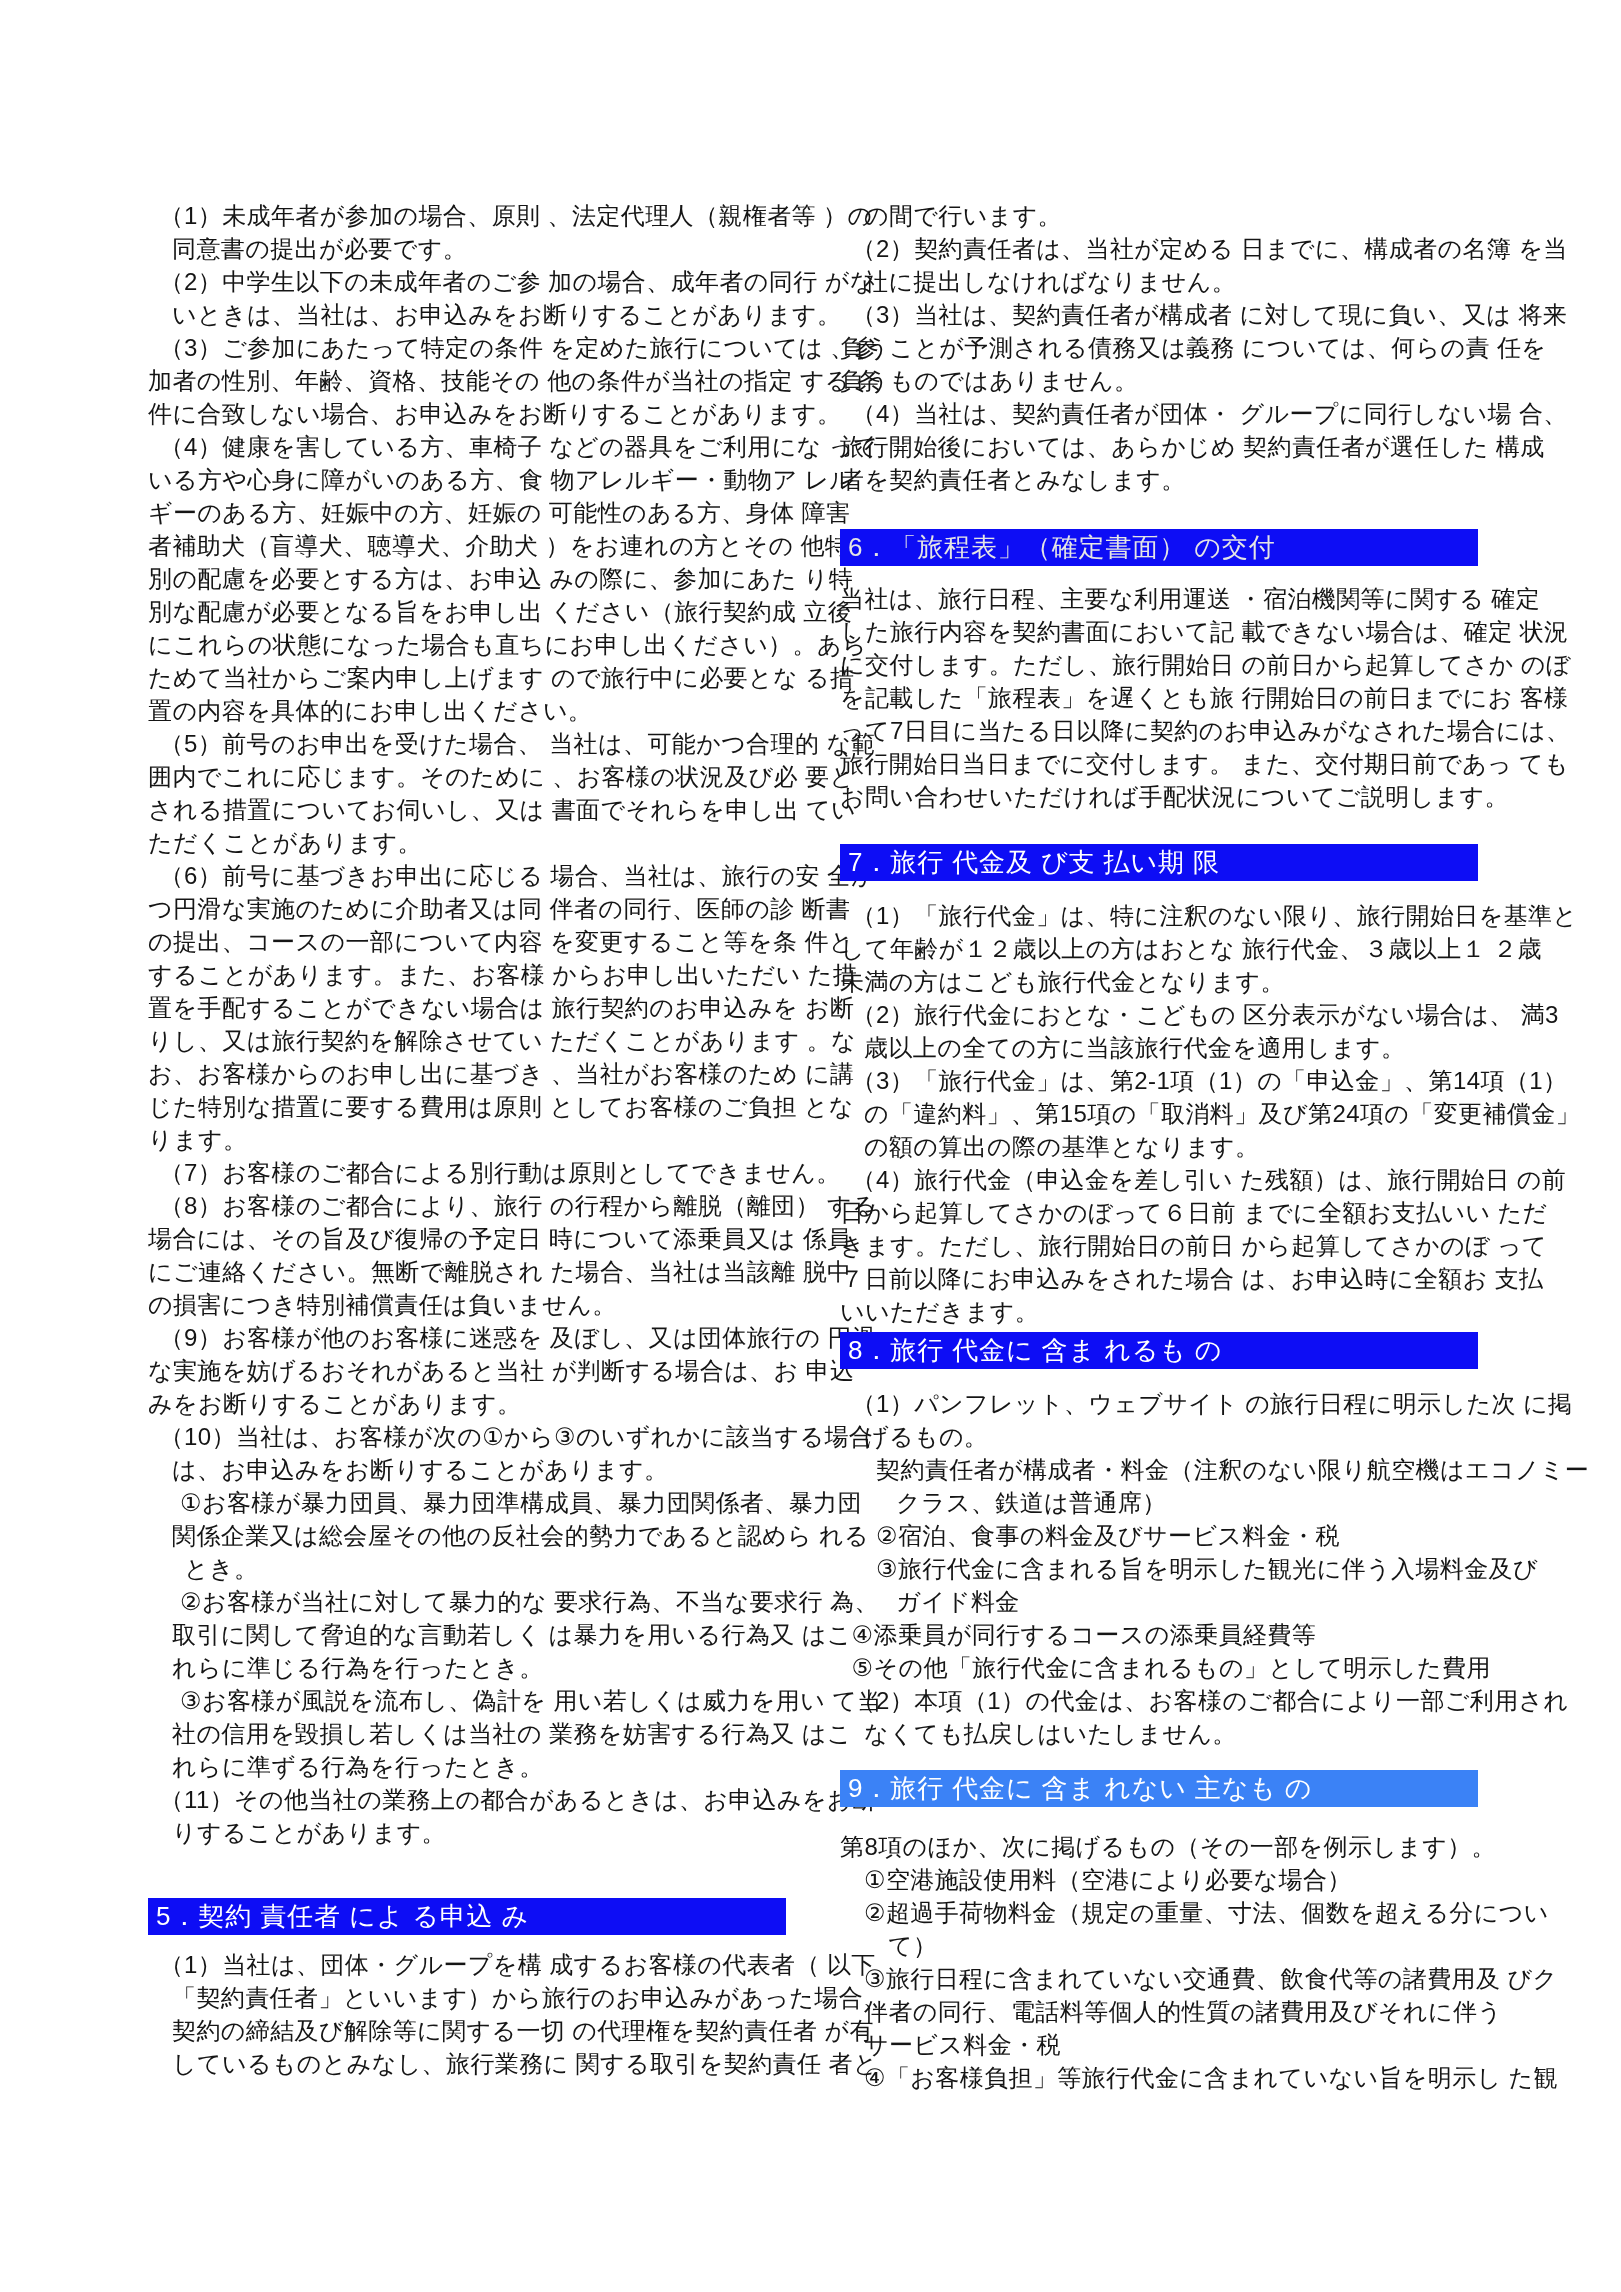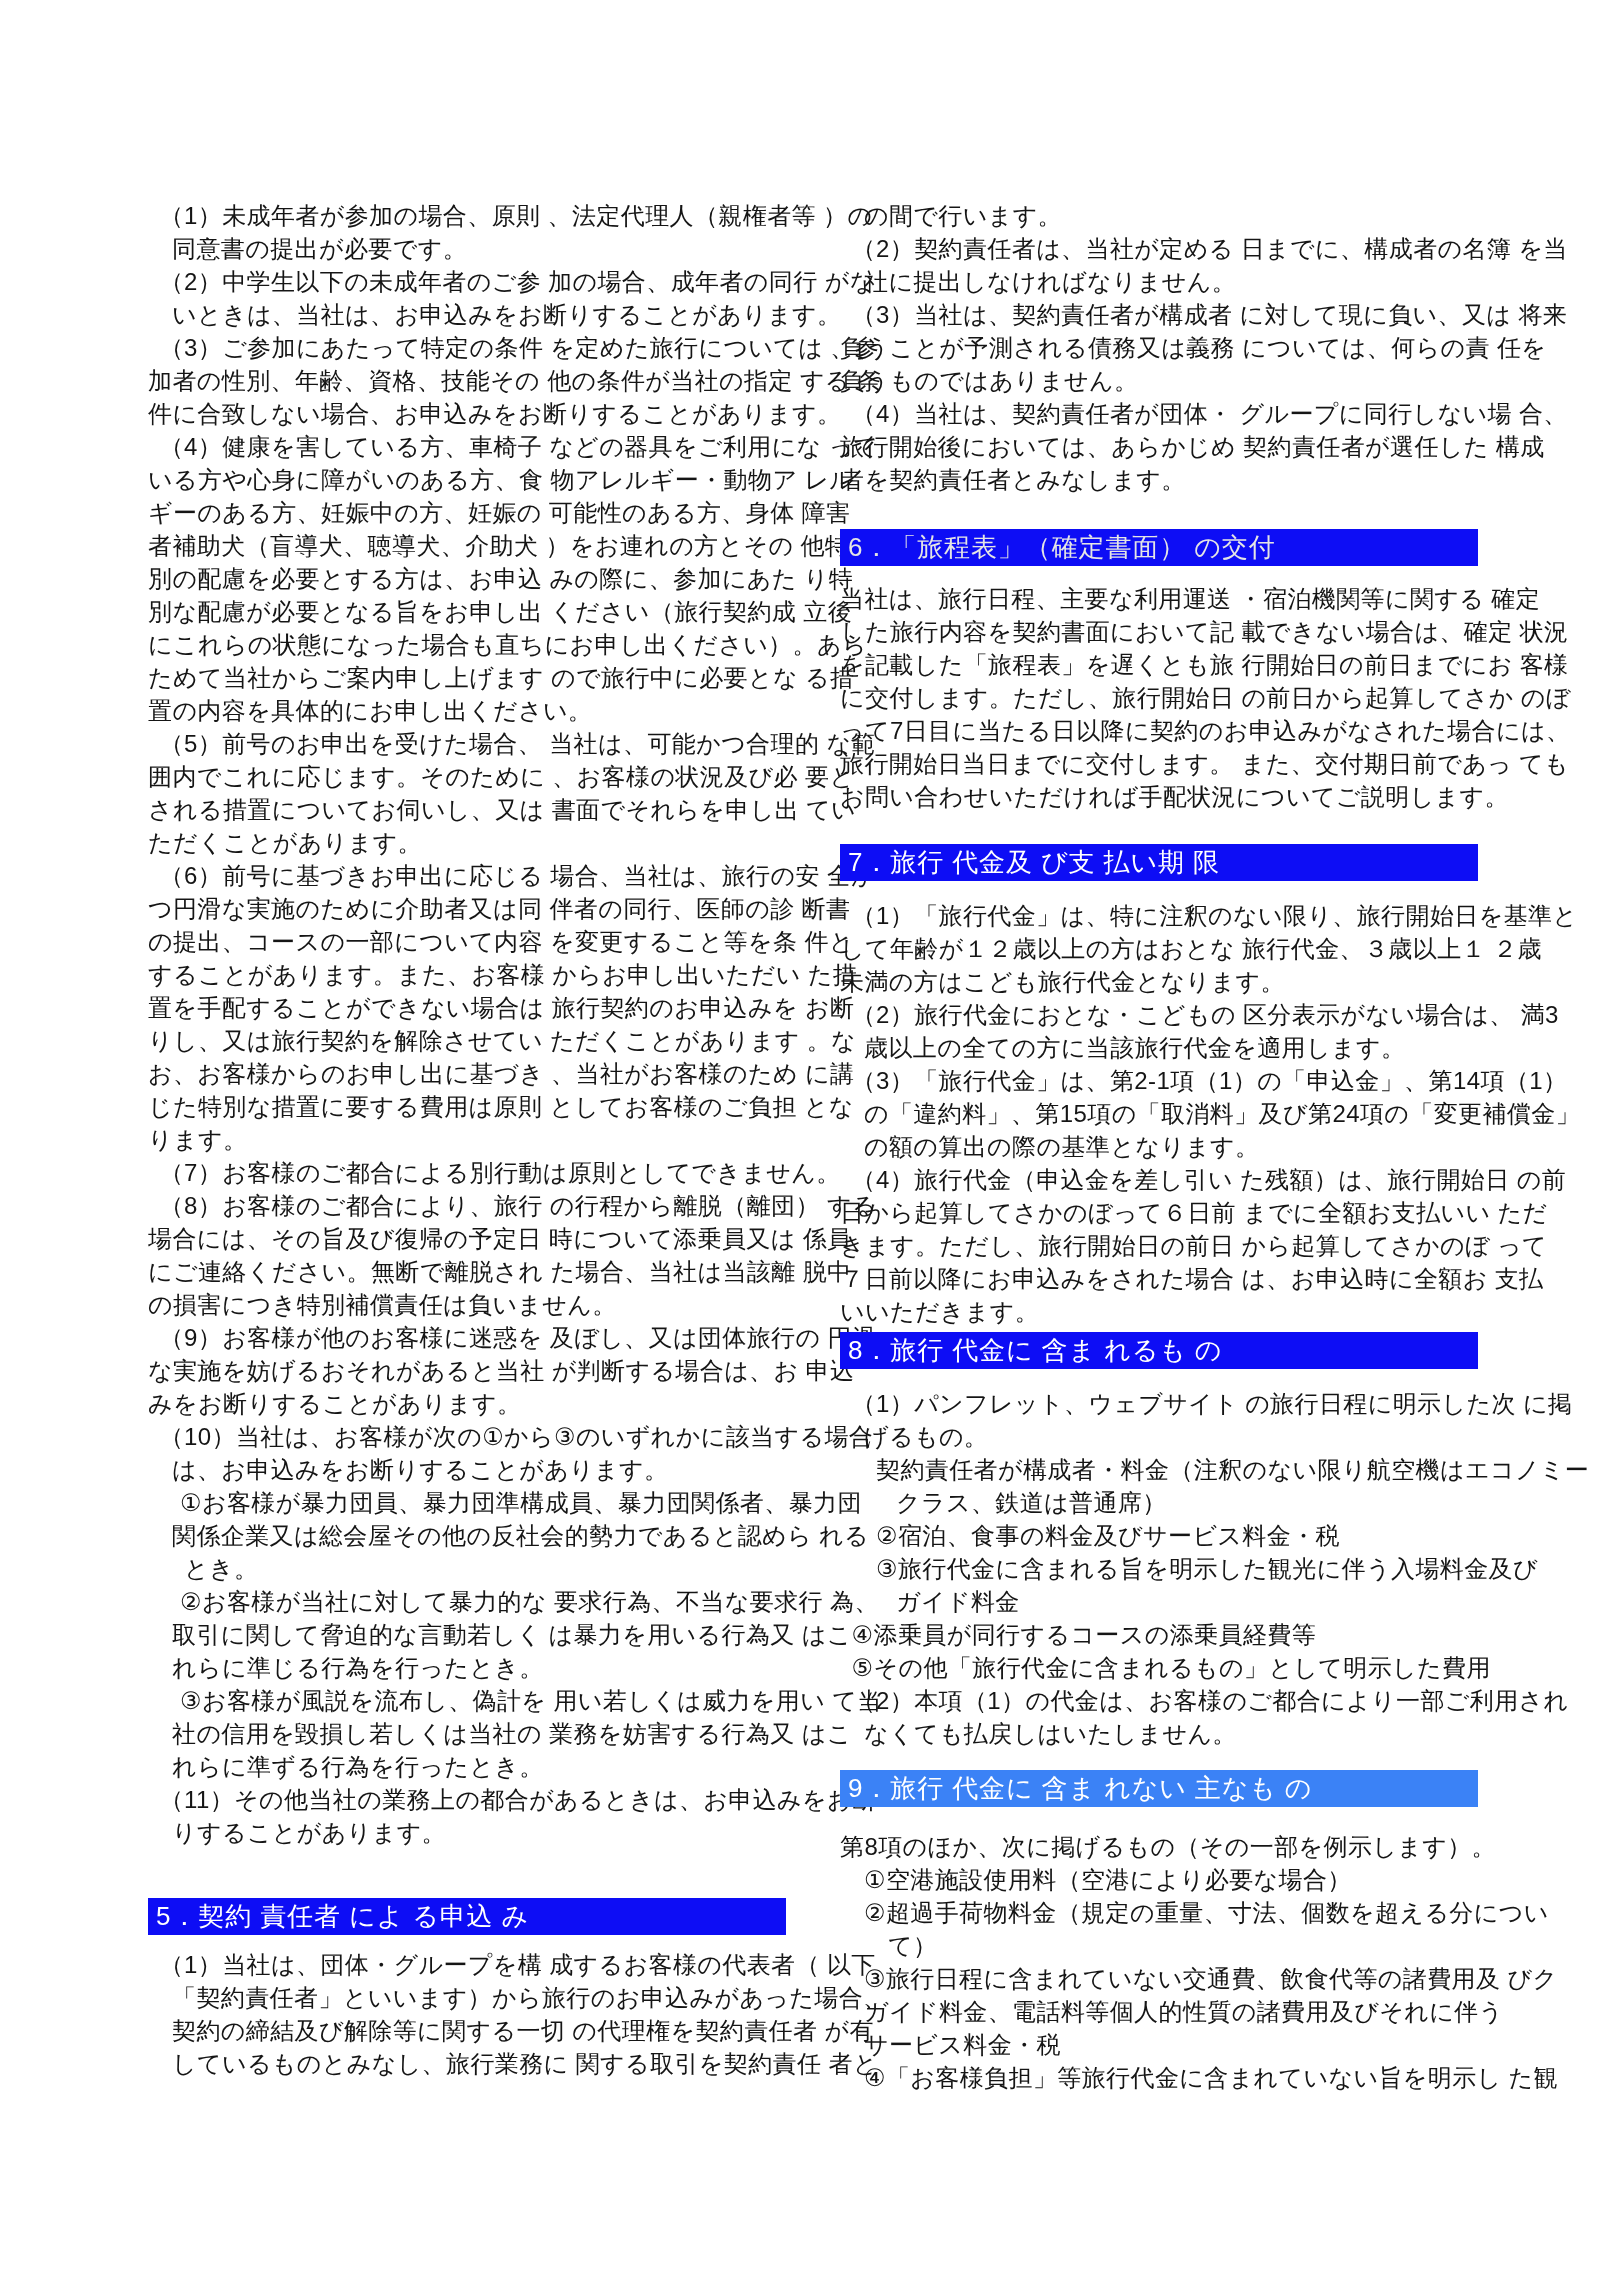--- a/index.html
+++ b/index.html
@@ -106,22 +106,22 @@
       <div class="line i0">負うことが予測される債務又は義務 については、何らの責 任を</div>
       <div class="line i0">負うものではありません。</div>
       <div class="line ih">（4）当社は、契約責任者が団体・ グループに同行しない場 合、</div>
       <div class="line i0">旅行開始後においては、あらかじめ 契約責任者が選任した 構成</div>
       <div class="line i0">者を契約責任者とみなします。</div>
     </div>
     <div class="sec-header" style="background: rgb(13, 13, 245); color: #e5e5e5; margin-top: 33px;">6．「旅程表」（確定書面） の交付</div>
     <div class="lines" style="margin-top: 16px;">
       <div class="line i0">当社は、旅行日程、主要な利用運送 ・宿泊機関等に関する 確定</div>
       <div class="line i0">した旅行内容を契約書面において記 載できない場合は、確定 状況</div>
+      <div class="line i0">に交付します。ただし、旅行開始日 の前日から起算してさか のぼ</div>
       <div class="line i0">を記載した「旅程表」を遅くとも旅 行開始日の前日までにお 客様</div>
-      <div class="line i0">に交付します。ただし、旅行開始日 の前日から起算してさか のぼ</div>
       <div class="line i0">って7日目に当たる日以降に契約のお申込みがなされた場合には、</div>
       <div class="line i0">旅行開始日当日までに交付します。 また、交付期日前であっ ても</div>
       <div class="line i0">お問い合わせいただければ手配状況についてご説明します。</div>
     </div>
     <div class="sec-header" style="background: rgb(13, 13, 245); color: rgb(255, 255, 255); margin-top: 31px;">7．旅行 代金及 び支 払い期 限</div>
     <div class="lines" style="margin-top: 18px;">
       <div class="line ih">（1）「旅行代金」は、特に注釈のない限り、旅行開始日を基準と</div>
       <div class="line i0">して年齢が１２歳以上の方はおとな 旅行代金、３歳以上１ ２歳</div>
       <div class="line i0">未満の方はこども旅行代金となります。</div>
       <div class="line ih">（2）旅行代金におとな・こどもの 区分表示がない場合は、 満3</div>
@@ -149,18 +149,18 @@
       <div class="line ih">（2）本項（1）の代金は、お客様のご都合により一部ご利用され</div>
       <div class="line i1">なくても払戻しはいたしません。</div>
     </div>
     <div class="sec-header" style="background: #3b82f6; color: rgb(255, 255, 255); margin-top: 19.7px;">9．旅行 代金に 含ま れない 主なも の</div>
     <div class="lines" style="margin-top: 23px;">
       <div class="line i0">第8項のほか、次に掲げるもの（その一部を例示します）。</div>
       <div class="line i1">①空港施設使用料（空港により必要な場合）</div>
       <div class="line i1">②超過手荷物料金（規定の重量、寸法、個数を超える分につい</div>
       <div class="line i2">て）</div>
       <div class="line i1">③旅行日程に含まれていない交通費、飲食代等の諸費用及 びク</div>
-      <div class="line i1">ガイド料金、電話料等個人的性質の諸費用及びそれに伴う</div>
+      <div class="line i1">伴者の同行、電話料等個人的性質の諸費用及びそれに伴う</div>
       <div class="line i1">サービス料金・税</div>
       <div class="line i1">④「お客様負担」等旅行代金に含まれていない旨を明示し た観</div>
     </div>
   </div>
 
 
 </body></html>

